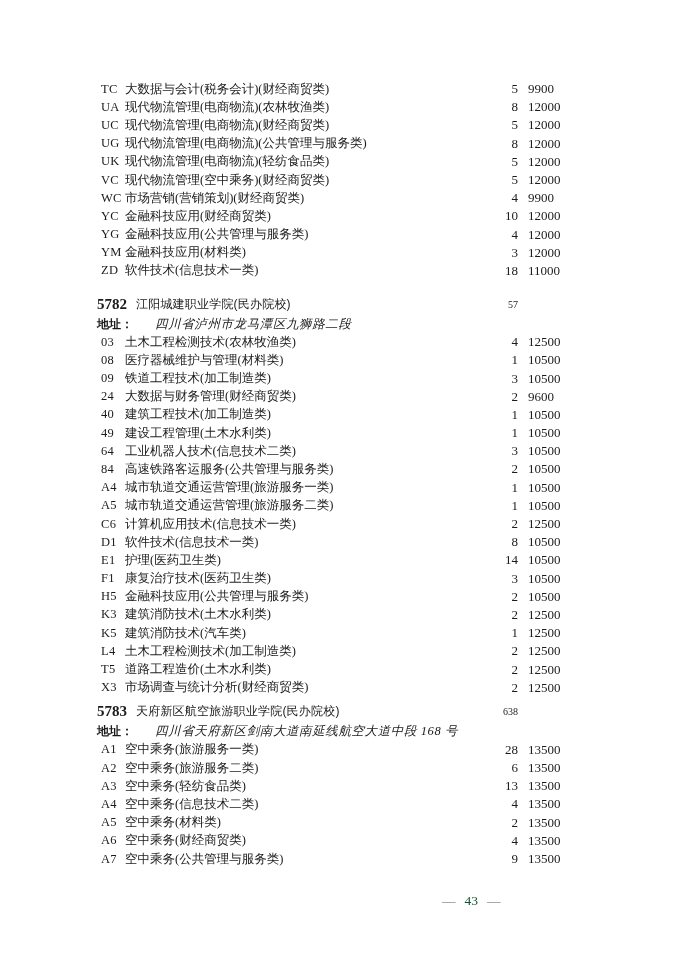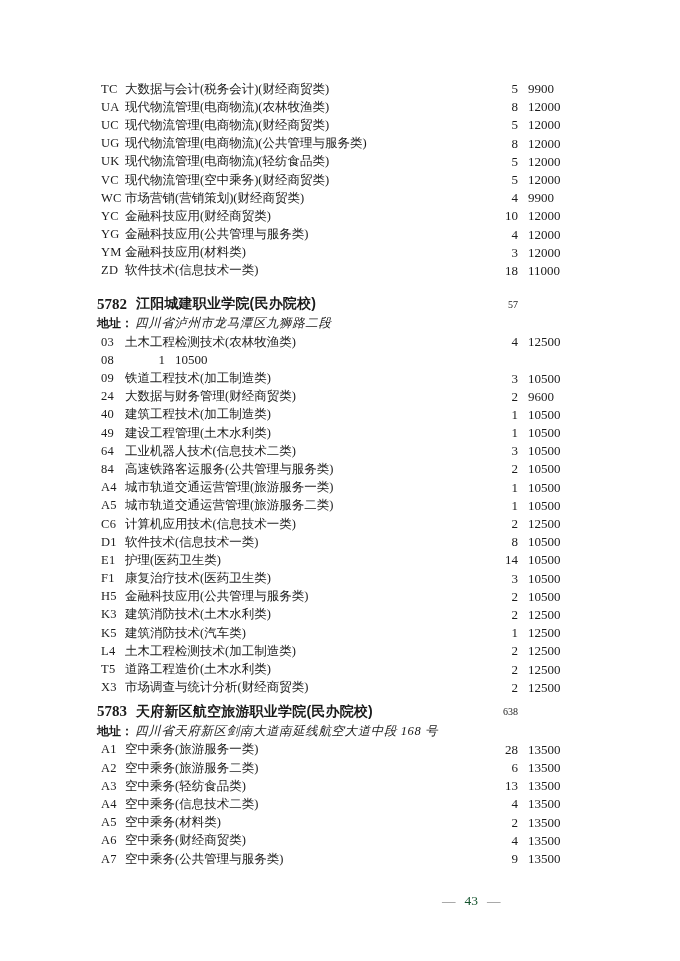--- a/index.html
+++ b/index.html
@@ -56,37 +56,38 @@
     white-space:nowrap;
   }
   .sec-header .sec-code{
     font-weight:bold;
     font-size:15px;
     margin-right:9px;
     flex:0 0 auto;
   }
   .sec-header .sec-name{
     font-family:"Liberation Sans","DejaVu Sans",sans-serif;
-    font-weight:bold;
-    font-size:14px;
+    font-weight:normal;
+    font-size:12px;
     flex:1 1 auto;
     letter-spacing:.2px;
   }
   .sec-header .sec-count{
     flex:0 0 auto;
     width:40px;
     text-align:right;
     font-size:10px;
   }
   .sec-header .sec-spacer{flex:0 0 auto;width:54px;}
   .addr{
     display:flex;
-    align-items:flex-start;
+    align-items:center;
     height:18px;
     white-space:nowrap;
+    gap:20px;
   }
   .addr .addr-label{
     font-family:"Liberation Sans","DejaVu Sans",sans-serif;
     font-weight:bold;
     font-size:12px;
     flex:0 0 auto;
   }
   .addr .addr-text{
     font-style:italic;
     font-size:12.5px;
@@ -204,20 +205,21 @@
       <div>
   <div class="row">
     <span class="code">03</span>
     <span class="name">土木工程检测技术(农林牧渔类)</span>
     <span class="count">4</span>
     <span class="fee">12500</span>
   </div>
 
   <div class="row">
     <span class="code">08</span>
+    <span class="name">医疗器械维护与管理(材料类)</span>
     <span class="count">1</span>
     <span class="fee">10500</span>
   </div>
 
   <div class="row">
     <span class="code">09</span>
     <span class="name">铁道工程技术(加工制造类)</span>
     <span class="count">3</span>
     <span class="fee">10500</span>
   </div>

